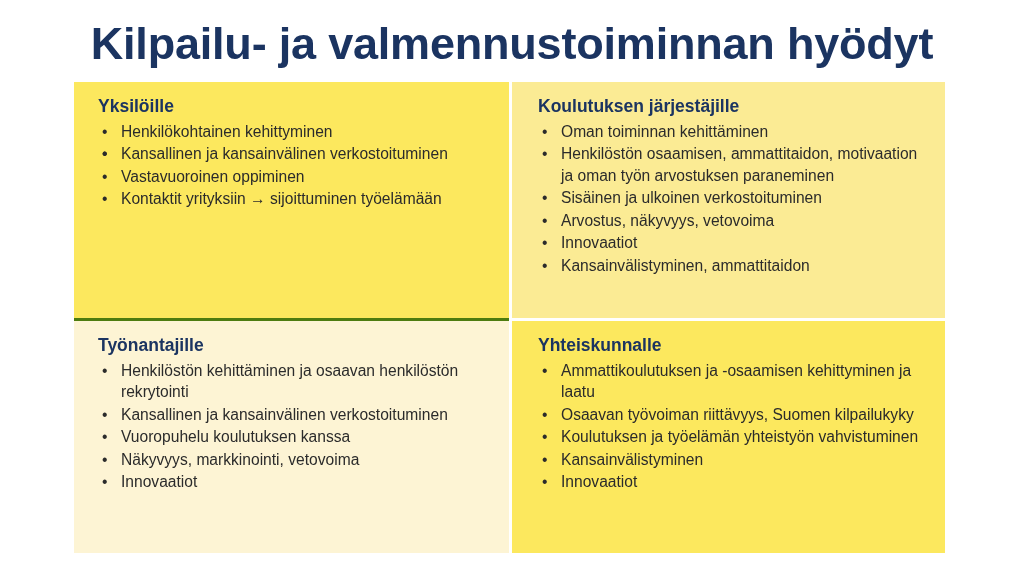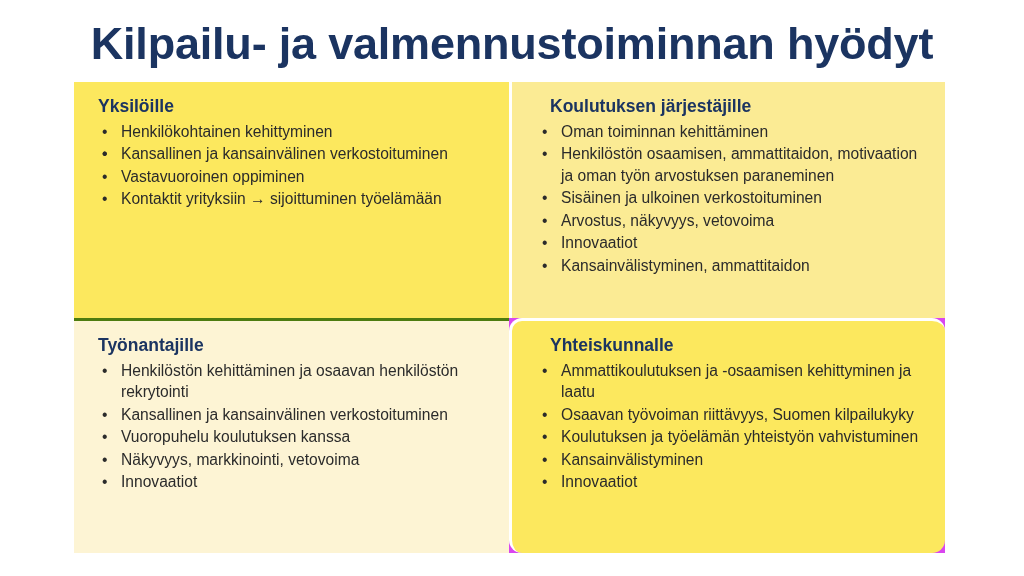--- a/index.html
+++ b/index.html
@@ -54,21 +54,21 @@
   .quad {
     position: relative;
     padding: 12px 14px 10px 14px;
     overflow: hidden;
   }
 
   
   .quad.q-tl { background: #fce85e; }
   .quad.q-tr { background: #fbeb94; border-left: 3px solid #ffffff; }
   .quad.q-bl { background: #fdf4d4; border-top: 3px solid #4d7c0f; }
-  .quad.q-br { background: #fce85e; border-top: 3px solid #ffffff; border-left: 3px solid #ffffff; border-radius: 13px; }
+  .quad.q-br { background: #fce85e; border-top: 3px solid #ffffff; border-left: 3px solid #ffffff; }
 
   .quad-title {
     font-size: 17.5px;
     font-weight: bold;
     color: #1b3461;
     margin: 2px 0 3px 10px;
     line-height: 1.25;
   }
 
   .quad-list {
@@ -95,21 +95,21 @@
     line-height: 1.38;
   }
 
   
   .q-tr .quad-list li,
   .q-br .quad-list li { padding-left: 35px; }
   .q-tr .quad-list li .bullet,
   .q-br .quad-list li .bullet { left: 16px; }
 
   .q-tr .quad-title,
-  .q-br .quad-title { margin-left: 24px; }
+  .q-br .quad-title { margin-left: 12px; }
 </style>
 </head>
 <body>
 
 <div id="slide">
 
   <div id="slide-title">Kilpailu- ja valmennustoiminnan hyödyt</div>
 
   <div id="benefit-matrix">
 

